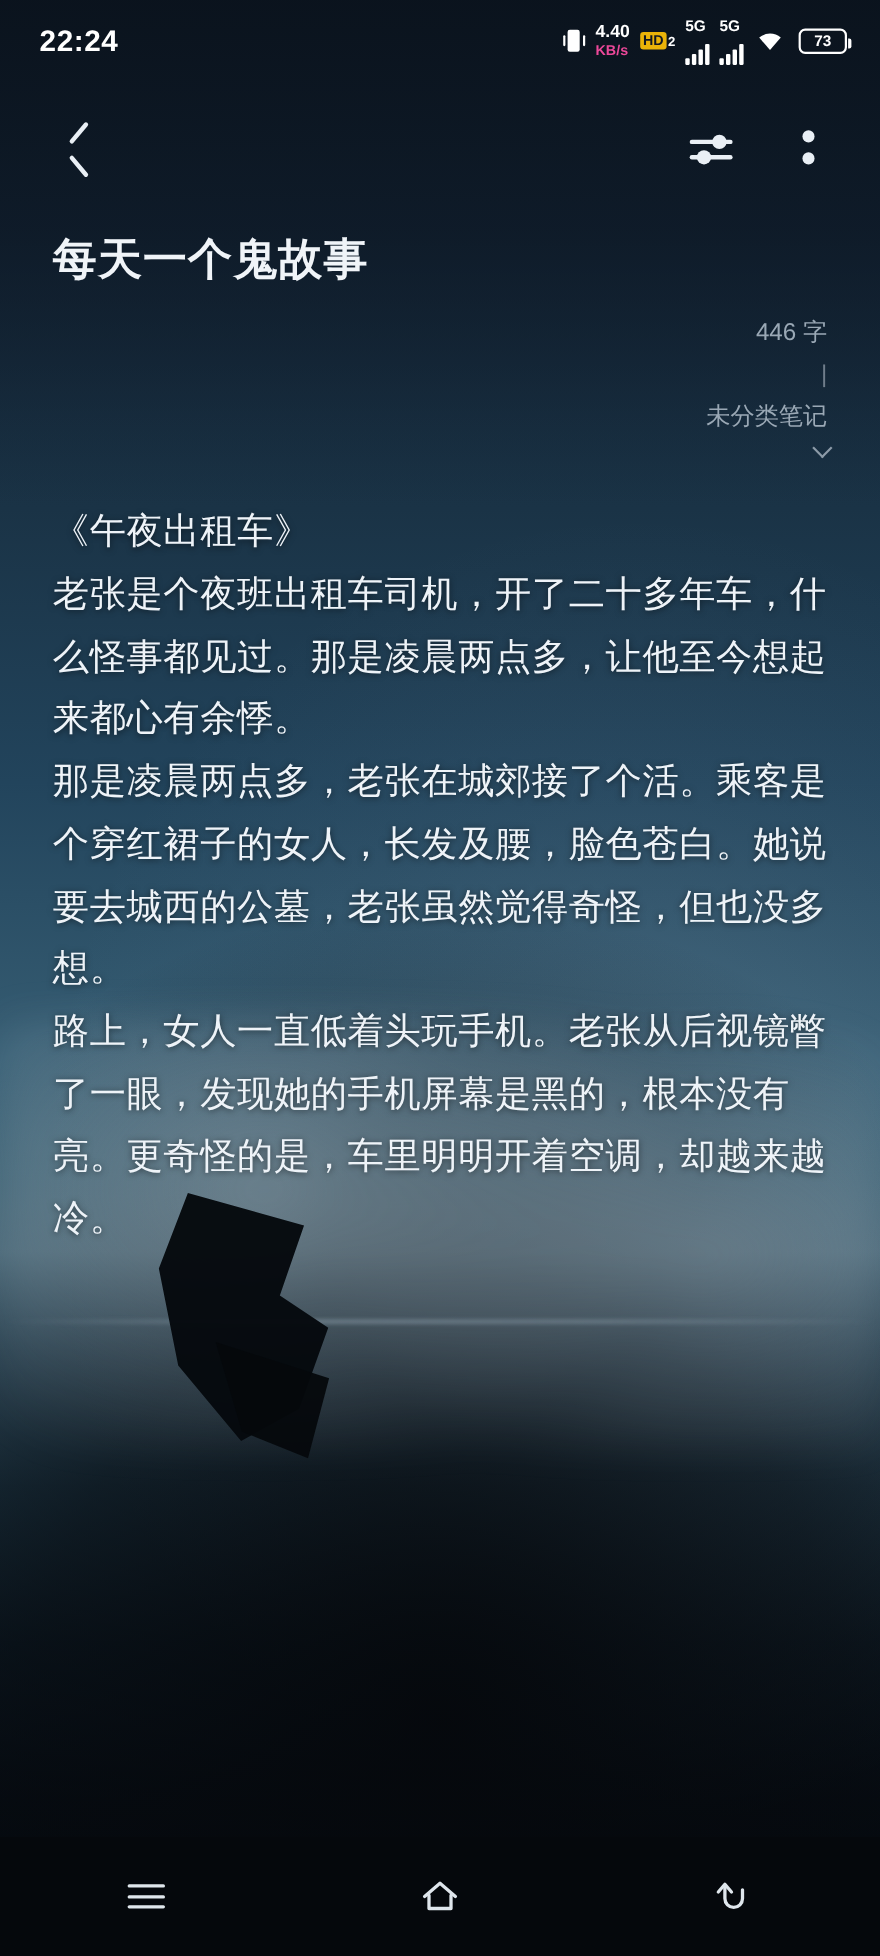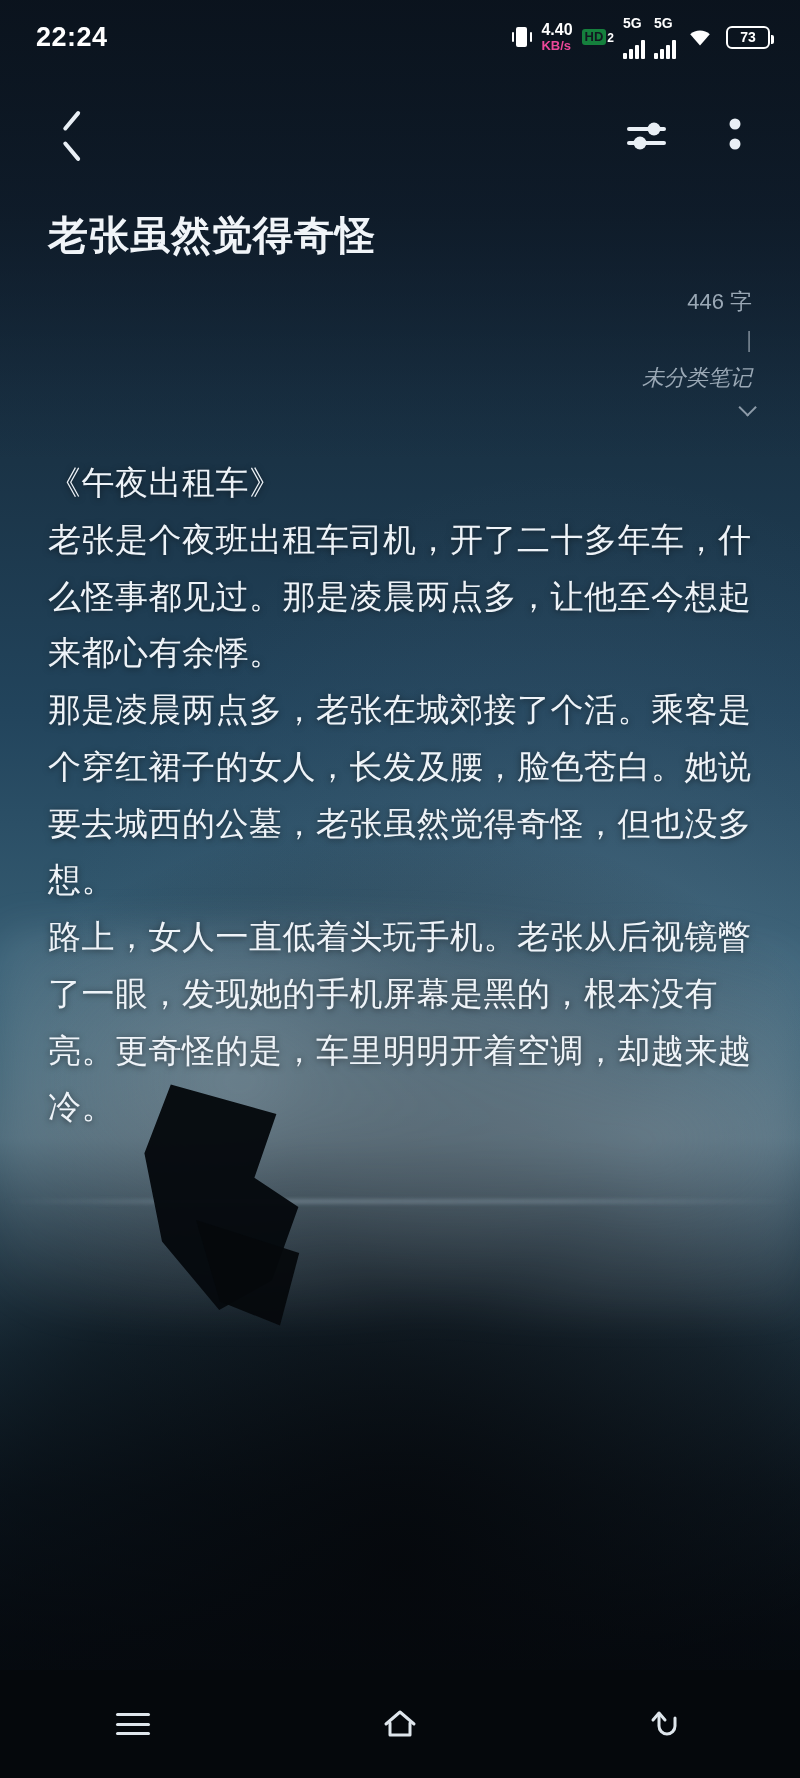--- a/index.html
+++ b/index.html
@@ -82,21 +82,21 @@
   }
   .vibrate-icon:before { left:0; }
   .vibrate-icon:after { right:0; }
   .netspeed { text-align:left; line-height:1.05; }
   .netspeed .v { font-size:16px; font-weight:700; color:#fff; }
   .netspeed .u { font-size:13px; font-weight:700; color:#ec4899; }
   .hd-badge {
     display:flex; align-items:flex-end; gap:1px;
   }
   .hd-box {
-    font-size:13px; font-weight:700; background:#15803d; color:#121821;
+    font-size:13px; font-weight:700; background:#eab308; color:#121821;
     border-radius:3px; padding:1px 3px; line-height:1.1;
   }
   .hd-sub { font-size:12px; font-weight:700; color:#fff; }
   .sig { display:flex; align-items:flex-start; gap:7px;flex-direction:column; }
   .sig-label { font-size:14px; font-weight:700; color:#fff; margin-bottom:1px; }
   .bars { display:flex; align-items:flex-end; gap:2px; height:20px; }
   .bars i { width:4px; background:#fff; border-radius:1px; display:block; }
   .bars i:nth-child(1){ height:6px; }
   .bars i:nth-child(2){ height:10px; }
   .bars i:nth-child(3){ height:14px; }
@@ -140,21 +140,21 @@
   
   .title-wrap { position:absolute; left:48px; right:48px; top:208px; }
   .note-title {
     font-size:40px; font-weight:700; color:#f0f4f8; letter-spacing:1px;
   }
   .meta {
     margin-top:24px; display:flex; align-items:flex-end; gap:10px;
     font-size:22px; color:#9aa8b5;flex-direction:column;
   }
   .meta .sep { color:#6f7d8a; }
-  .meta .cat { color:#9aa8b5;font-style:italic; }
+  .meta .cat { color:#9aa8b5; }
   .chev-small {
     display:inline-block; width:13px; height:13px; margin-left:3px;
     border-right:2.5px solid #8d9ba8; border-bottom:2.5px solid #8d9ba8;
     transform:rotate(45deg) translateY(-3px);
   }
 
   
   .note-body {
     position:absolute; left:48px; right:46px; top:455px;
     font-size:33px; line-height:1.72; color:#eef3f8;
@@ -253,21 +253,21 @@
       <div class="icon-btn">
         <svg width="20" height="40" viewBox="0 0 20 40">
           <circle cx="10" cy="8" r="5.5" fill="#e9eff5"></circle>
           <circle cx="10" cy="28" r="5.5" fill="#e9eff5"></circle>
         </svg>
       </div>
     </div>
   </div>
 
   <div class="title-wrap">
-    <div class="note-title">老张虽然觉得奇怪</div>
+    <div class="note-title">每天一个鬼故事</div>
     <div class="meta">
       <span>446 字</span>
       <span class="sep">|</span>
       <span class="cat">未分类笔记</span>
       <span class="chev-small"></span>
     </div>
   </div>
 
   <div class="note-body">
     <p>《午夜出租车》</p>

